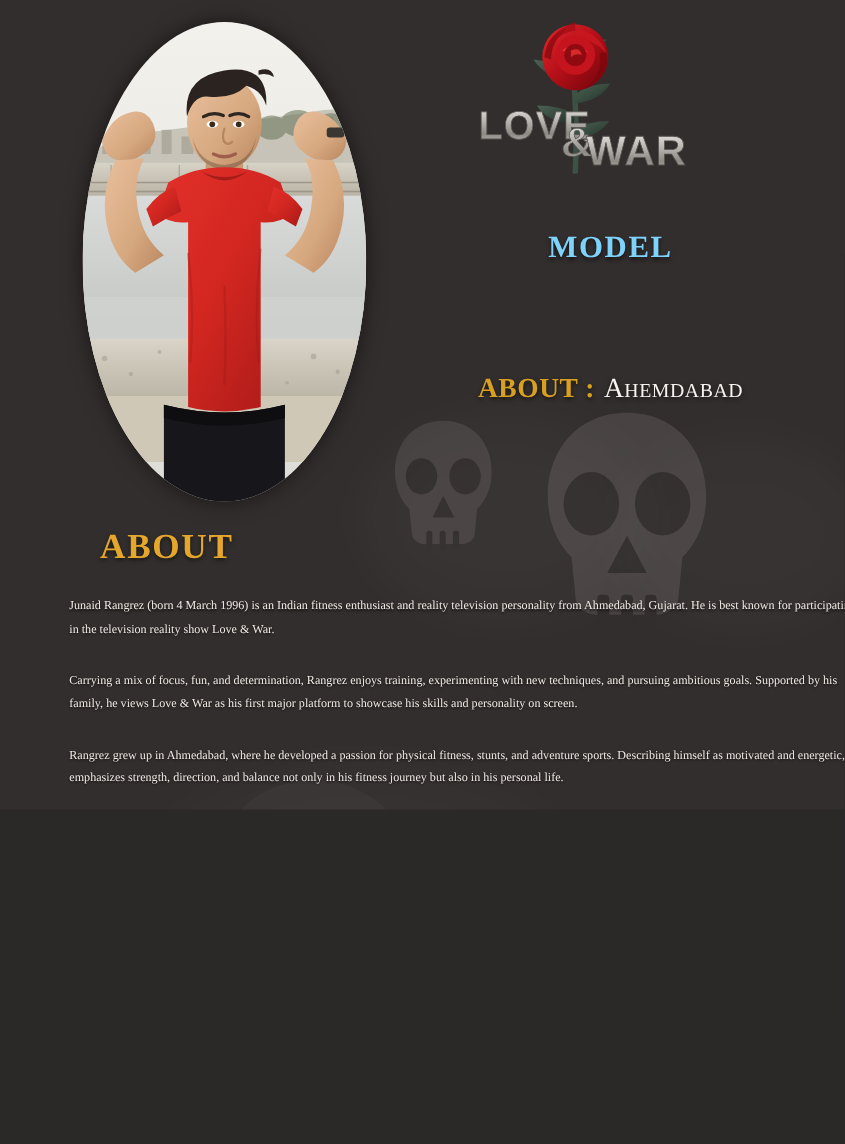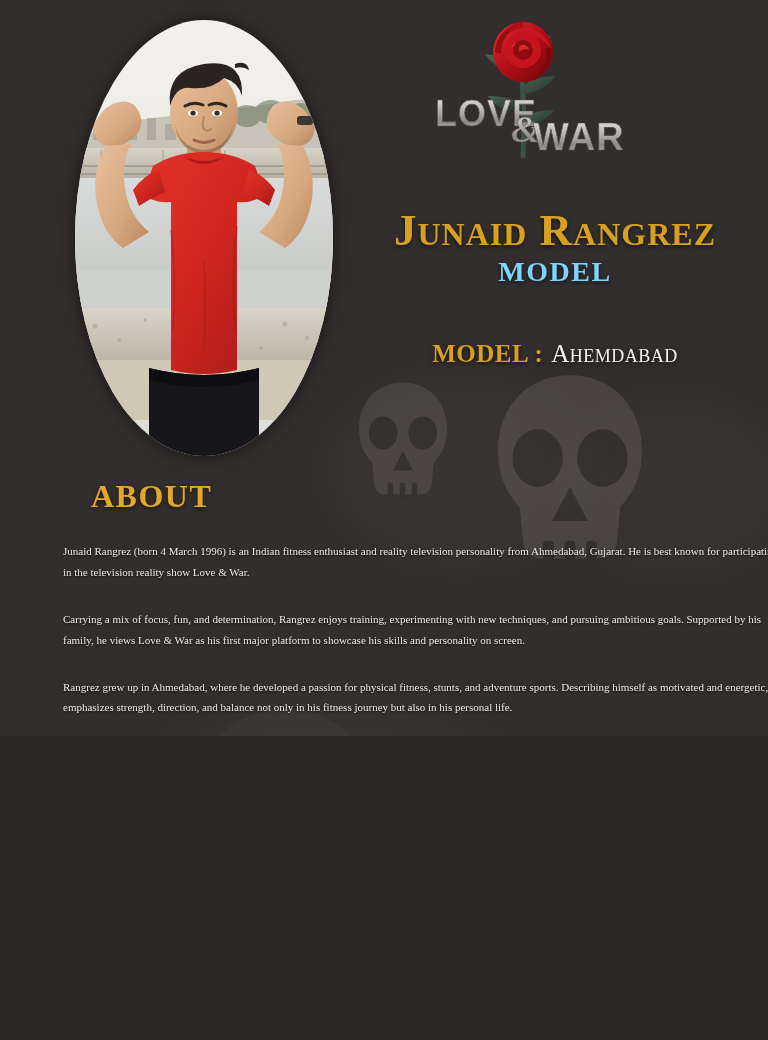--- a/index.html
+++ b/index.html
@@ -389,26 +389,25 @@
 
         <text x="10" y="108" font-family="Liberation Sans, sans-serif" font-size="36" font-weight="700" fill="url(#stonegrad)" letter-spacing="1" stroke="#55524e" stroke-width="0.7">LOVE</text>
 
         <text x="86" y="124" font-family="Liberation Serif, serif" font-size="38" font-style="italic" font-weight="700" fill="url(#stonegrad)" stroke="#55524e" stroke-width="0.6">&amp;</text>
 
         <text x="108" y="132" font-family="Liberation Sans, sans-serif" font-size="38" font-weight="700" fill="url(#stonegrad)" letter-spacing="1" stroke="#55524e" stroke-width="0.7">WAR</text>
       </svg>
     </div>
 
     <div class="name-block">
-      <div class="name-title">Junaid Rangrez</div>
       <div class="name-role">MODEL</div>
     </div>
 
     <div class="city-line">
-      <span class="city-label">MODEL :</span><span class="city-value">Ahemdabad</span>
+      <span class="city-label">ABOUT :</span><span class="city-value">Ahemdabad</span>
     </div>
   </div>
 
   <div class="about-section">
     <div class="about-heading">ABOUT</div>
     <div class="about-body">
       <p>Junaid Rangrez (born 4 March 1996) is an Indian fitness enthusiast and reality television personality from Ahmedabad, Gujarat. He is best known for participating in the television reality show Love &amp; War.</p>
       <p>Carrying a mix of focus, fun, and determination, Rangrez enjoys training, experimenting with new techniques, and pursuing ambitious goals. Supported by his family, he views Love &amp; War as his first major platform to showcase his skills and personality on screen.</p>
       <p>Rangrez grew up in Ahmedabad, where he developed a passion for physical fitness, stunts, and adventure sports. Describing himself as motivated and energetic, he emphasizes strength, direction, and balance not only in his fitness journey but also in his personal life.</p>
     </div>

